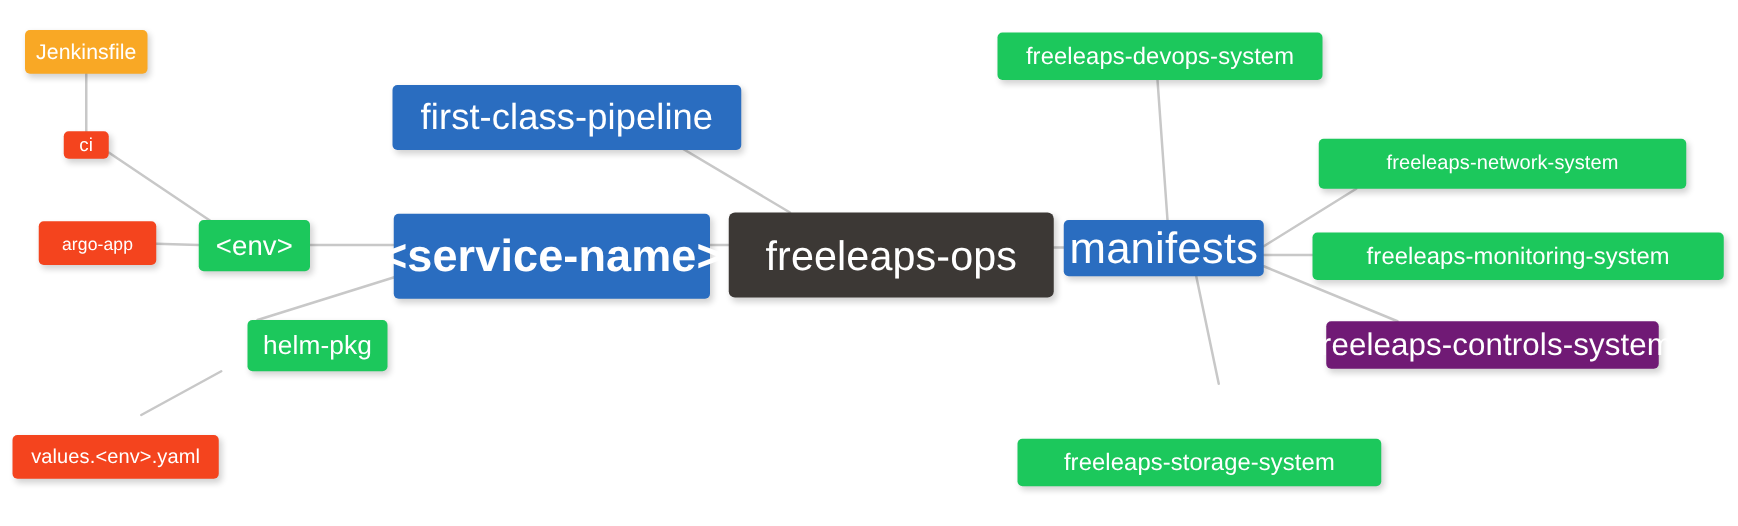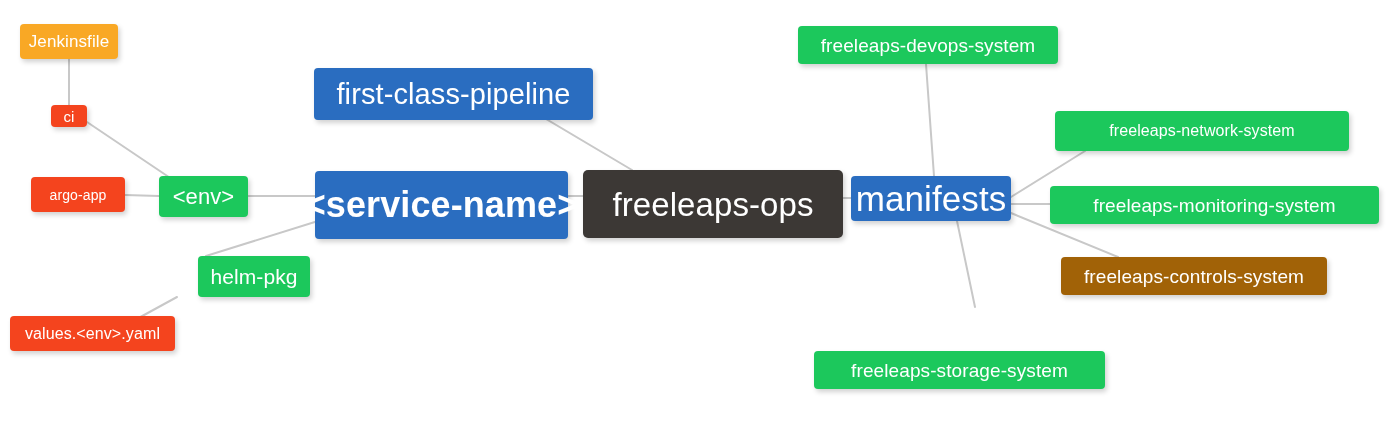--- a/index.html
+++ b/index.html
@@ -70,25 +70,25 @@
       <path d="M 1011 213 L 1118 257" class="edge" stroke="#c8c8c8"></path>
       <path d="M 957 221 L 975 307" class="edge" stroke="#c8c8c8"></path>
     </svg>
 
   <div id="node-layer">
       <div class="node" style="left: 20px; top: 24px; width: 98px; height: 35px; background: rgb(249, 168, 37); font-size: 17px;">Jenkinsfile</div>
       <div class="node" style="left: 51px; top: 105px; width: 36px; height: 22px; background: rgb(244, 68, 30); font-size: 15px;">ci</div>
       <div class="node" style="left: 31px; top: 177px; width: 94px; height: 35px; background: rgb(244, 68, 30); font-size: 14px;">argo-app</div>
       <div class="node" style="left: 159px; top: 176px; width: 89px; height: 41px; background: rgb(28, 200, 92); font-size: 22px;">&lt;env&gt;</div>
       <div class="node" style="left: 150px; top: 256px; width: 112px; height: 41px; background: rgb(28, 200, 92); font-size: 21px; margin-left: 48px;">helm-pkg</div>
-      <div class="node" style="left: 10px; top: 316px; width: 165px; height: 35px; background: rgb(244, 68, 30); font-size: 16px; text-align: right;">values.&lt;env&gt;.yaml</div>
+      <div class="node" style="left: 10px; top: 348px; width: 165px; height: 35px; background: rgb(244, 68, 30); font-size: 16px; text-align: right;">values.&lt;env&gt;.yaml</div>
       <div class="node" style="left: 314px; top: 36px; width: 279px; height: 52px; background: rgb(42, 109, 192); font-size: 29px; margin-top: 32px;">first-class-pipeline</div>
       <div class="node" style="left: 315px; top: 171px; width: 253px; height: 68px; background: rgb(42, 109, 192); font-size: 36px; font-weight: bold;">&lt;service-name&gt;</div>
       <div class="node root" style="left: 583px; top: 170px; width: 260px; height: 68px; background: rgb(60, 56, 53); font-size: 33px;">freeleaps-ops</div>
       <div class="node" style="left: 851px; top: 176px; width: 160px; height: 45px; background: rgb(42, 109, 192); font-size: 35px;">manifests</div>
       <div class="node" style="left: 798px; top: 26px; width: 260px; height: 38px; background: rgb(28, 200, 92); font-size: 19px;">freeleaps-devops-system</div>
       <div class="node" style="left: 1055px; top: 111px; width: 294px; height: 40px; background: rgb(28, 200, 92); font-size: 16px;">freeleaps-network-system</div>
       <div class="node" style="left: 1050px; top: 186px; width: 329px; height: 38px; background: rgb(28, 200, 92); font-size: 19px; text-align: right;">freeleaps-monitoring-system</div>
-      <div class="node" style="left: 1061px; top: 257px; width: 266px; height: 38px; background: #a16207; font-size: 19px;">freeleaps-controls-system</div>
+      <div class="node" style="left: 1061px; top: 257px; width: 266px; height: 38px; background: #701a75; font-size: 25px;">freeleaps-controls-system</div>
       <div class="node" style="left: 814px; top: 307px; width: 291px; height: 38px; background: rgb(28, 200, 92); font-size: 19px; margin-top: 44px;">freeleaps-storage-system</div>
     </div>
 
 </div>
 
 </body></html>

